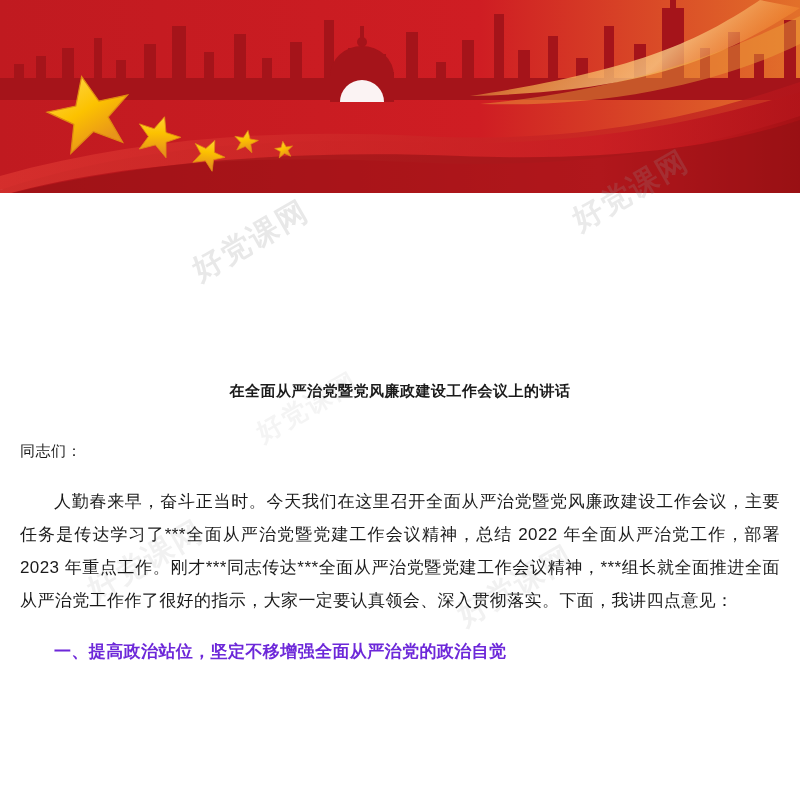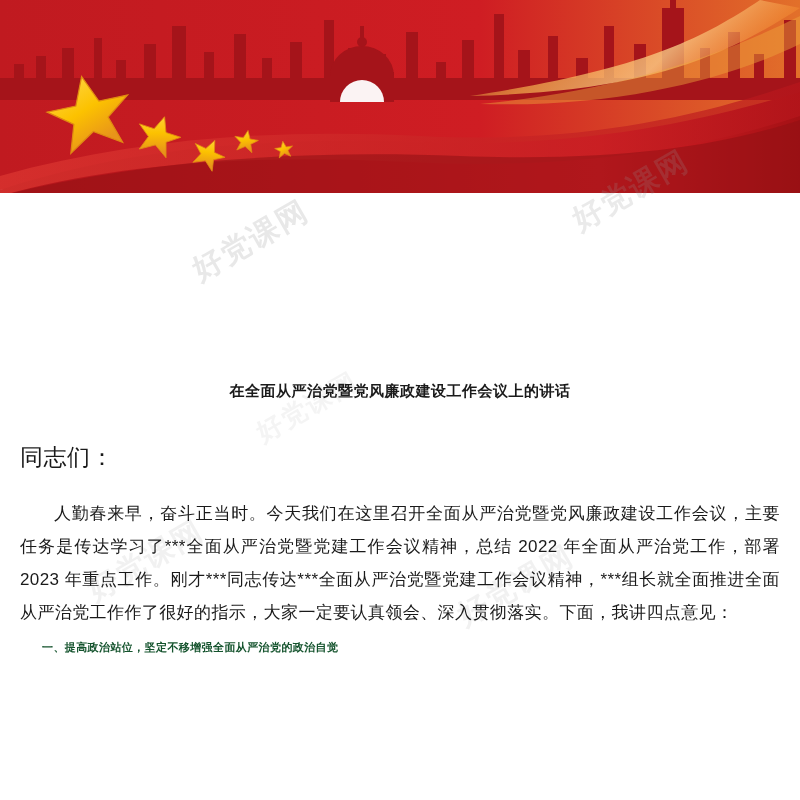--- a/index.html
+++ b/index.html
@@ -80,40 +80,40 @@
     text-align: center;
     font-family: "DejaVu Sans", sans-serif;
     font-size: 15px;
     font-weight: bold;
     color: #1a1a1a;
     letter-spacing: 0.5px;
   }
   .salutation {
     margin-top: 41px;
     font-family: "DejaVu Sans", sans-serif;
-    font-size: 23px;
+    font-size: 15px;
     color: #1a1a1a;
     letter-spacing: 0.5px;
   }
   .para {
     margin-top: 24px;
     font-family: Liberation Sans, sans-serif;
     font-size: 17px;
     color: #1a1a1a;
     line-height: 1.95;
     text-align: justify;
     text-indent: 2em;
     letter-spacing: 0.4px;
   }
   .heading1 {
-    margin-top: 10px;
-    font-family: "DejaVu Sans", sans-serif;
-    font-size: 11px;
+    margin-top: 22px;
+    font-family: "DejaVu Sans", sans-serif;
+    font-size: 17px;
     font-weight: bold;
-    color: #14532d;
+    color: #6d28d9;
     text-indent: 2em;
     letter-spacing: 0.4px;
   }
 </style>
 </head>
 <body>
 
 <div class="page">
 
   <div class="banner">

